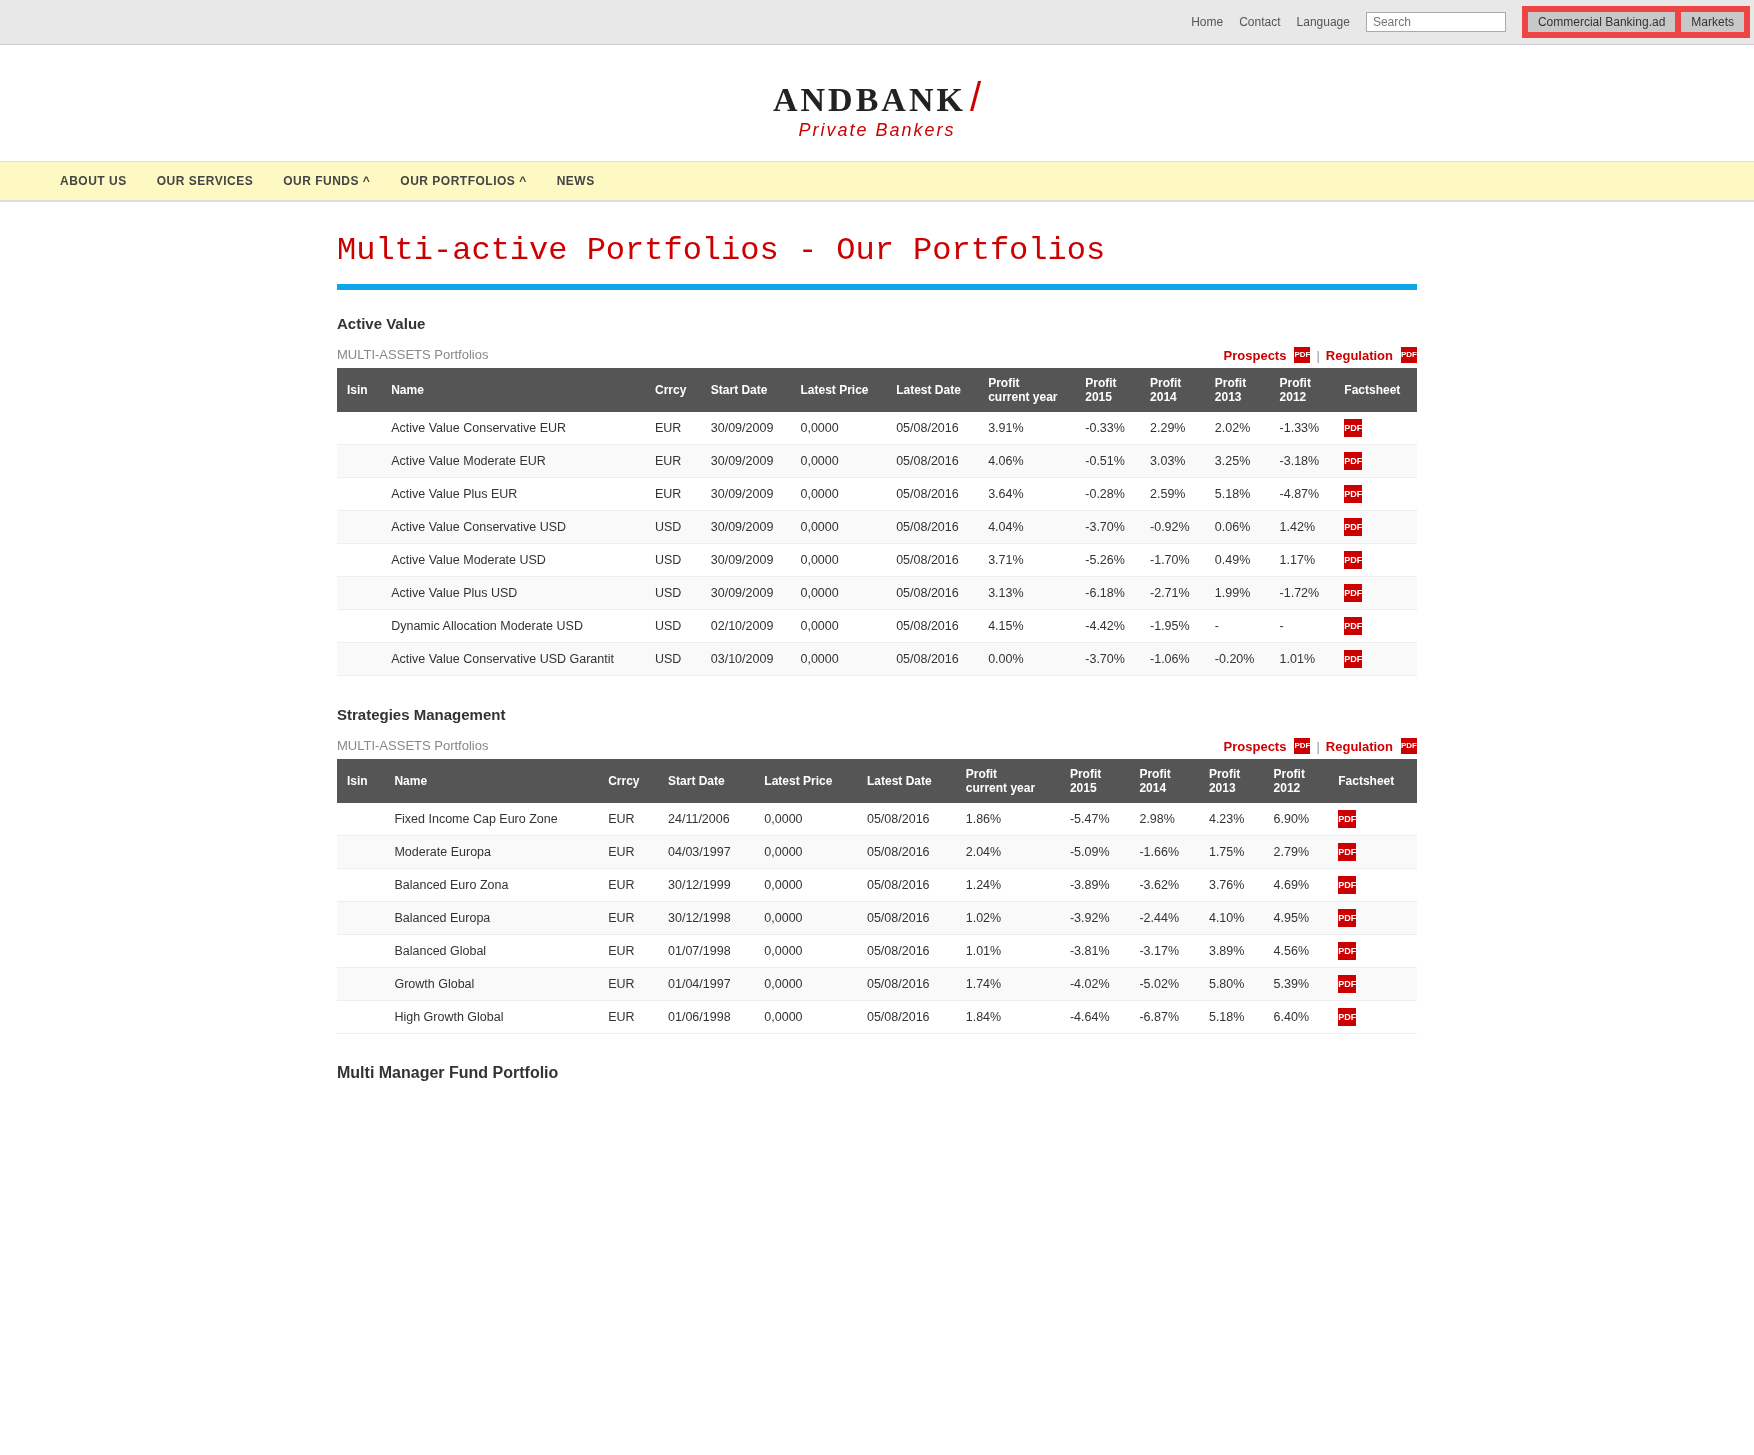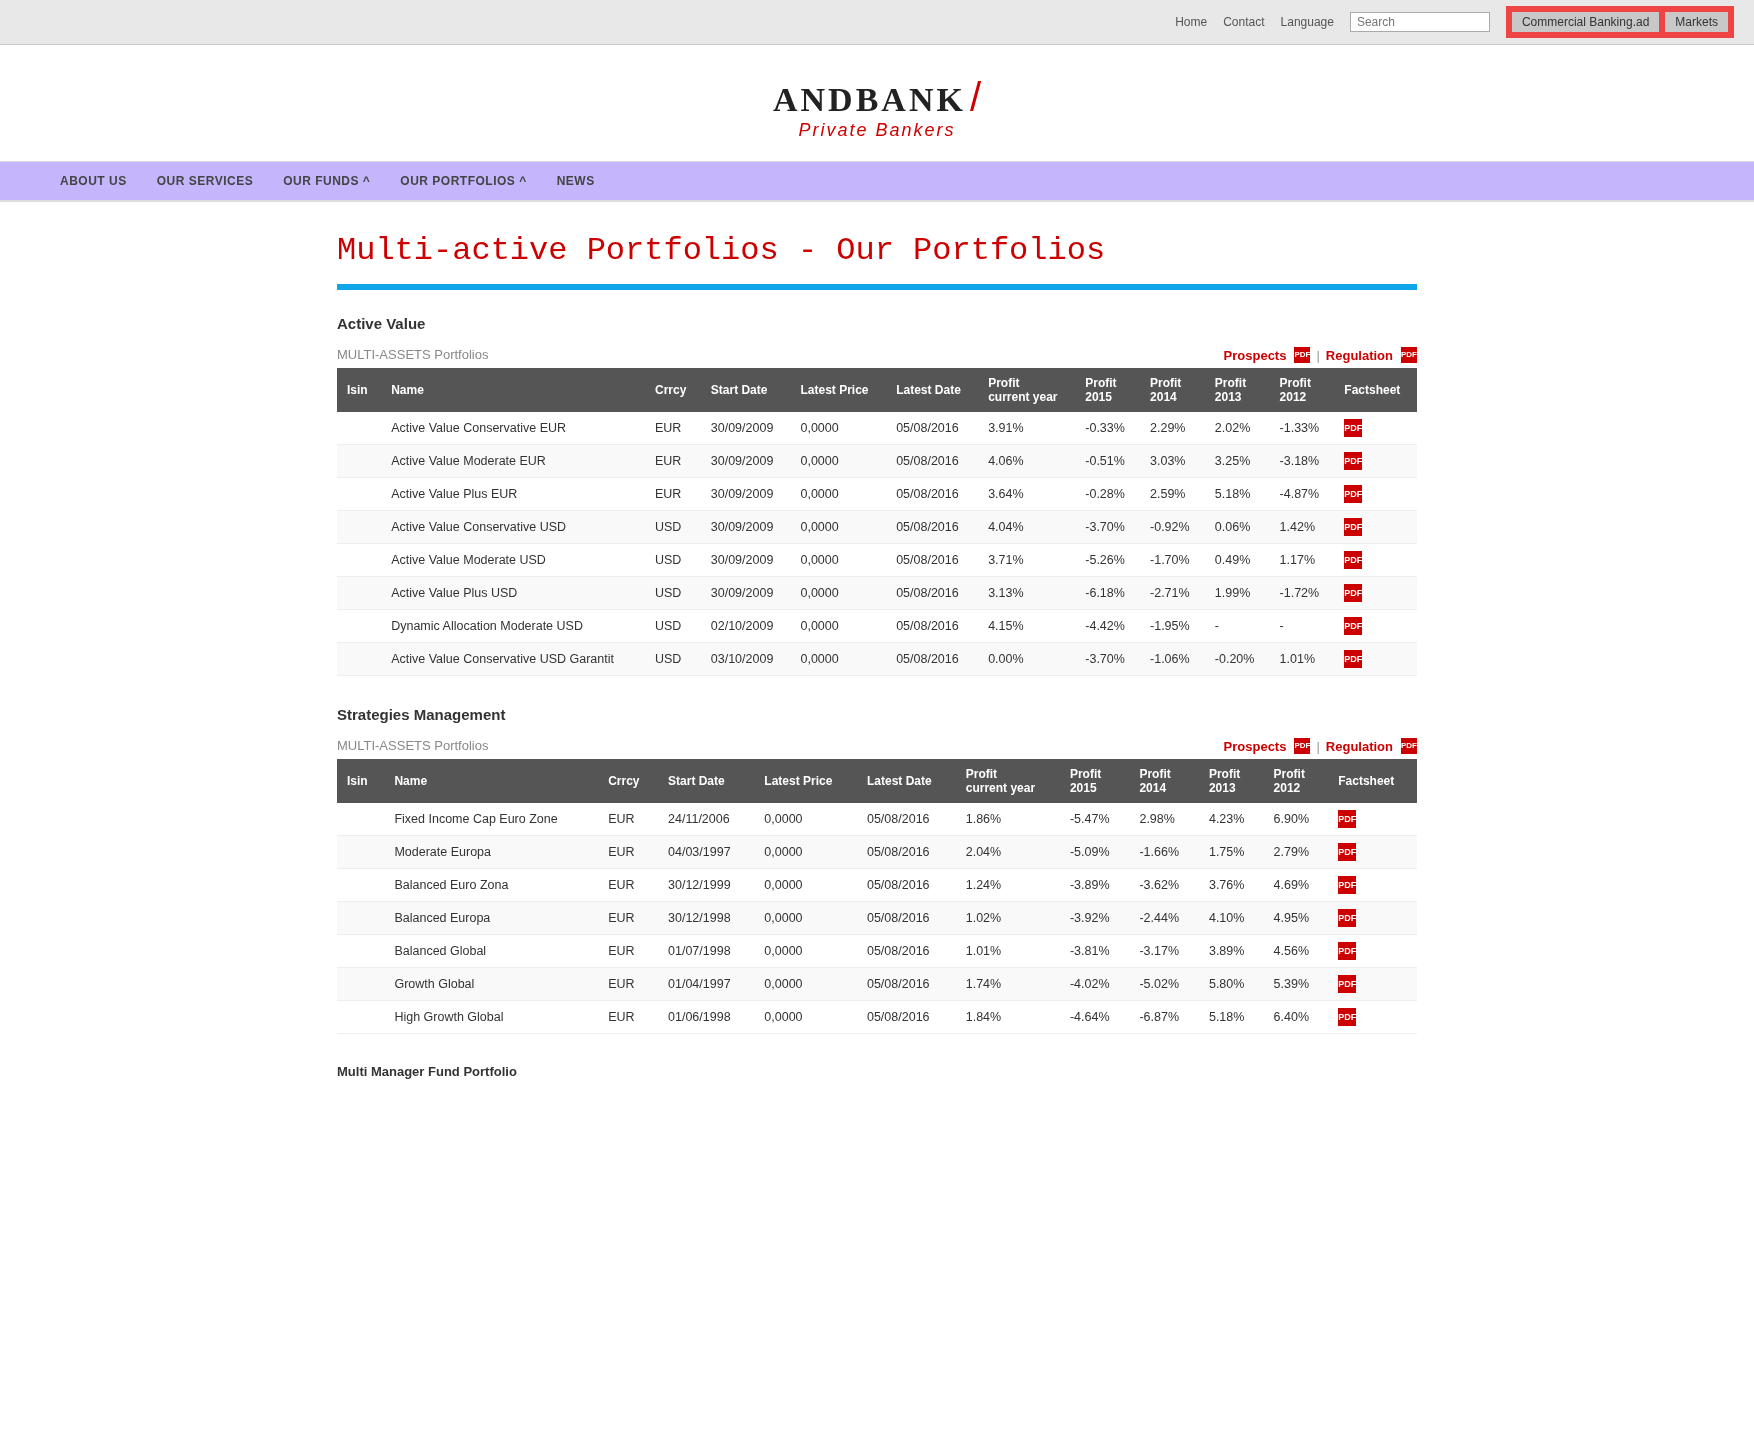--- a/index.html
+++ b/index.html
@@ -5,21 +5,21 @@
     * { margin: 0; padding: 0; box-sizing: border-box; }
     body { font-family: Arial, sans-serif; font-size: 13px; color: #333; background: #fff; }
 
     
     .top-nav {
       background: #e8e8e8;
       border-bottom: 1px solid #ccc;
       display: flex;
       justify-content: flex-end;
       align-items: center;
-      padding: 6px 20px;
+      padding: 6px 4px;
       gap: 16px;
     }
     .top-nav a {
       color: #555;
       text-decoration: none;
       font-size: 12px;
     }
     .search-box {
       border: 1px solid #aaa;
       padding: 2px 6px;
@@ -67,21 +67,21 @@
       font-style: italic;
     }
 
     
     .main-nav {
       display: flex;
       align-items: center;
       padding: 12px 60px;
       border-bottom: 2px solid #ddd;
       gap: 30px;
-      background: #c4b5fd;
+      background: #fef9c3;
     }
     .main-nav a {
       color: #444;
       text-decoration: none;
       font-size: 12px;
       font-weight: bold;
       letter-spacing: 0.5px;
       text-transform: uppercase;
     }
 
@@ -176,21 +176,21 @@
       background: #c00;
       color: white;
       font-size: 9px;
       font-weight: bold;
       text-align: center;
       line-height: 18px;
       cursor: pointer;
     }
 
     .bottom-section-title {
-      font-size: 13px;
+      font-size: 16px;
       font-weight: bold;
       color: #333;
       margin-top: 30px;
     }
   </style>
 </head>
 <body>
 
 <div class="top-nav">
   <a>Home</a>

